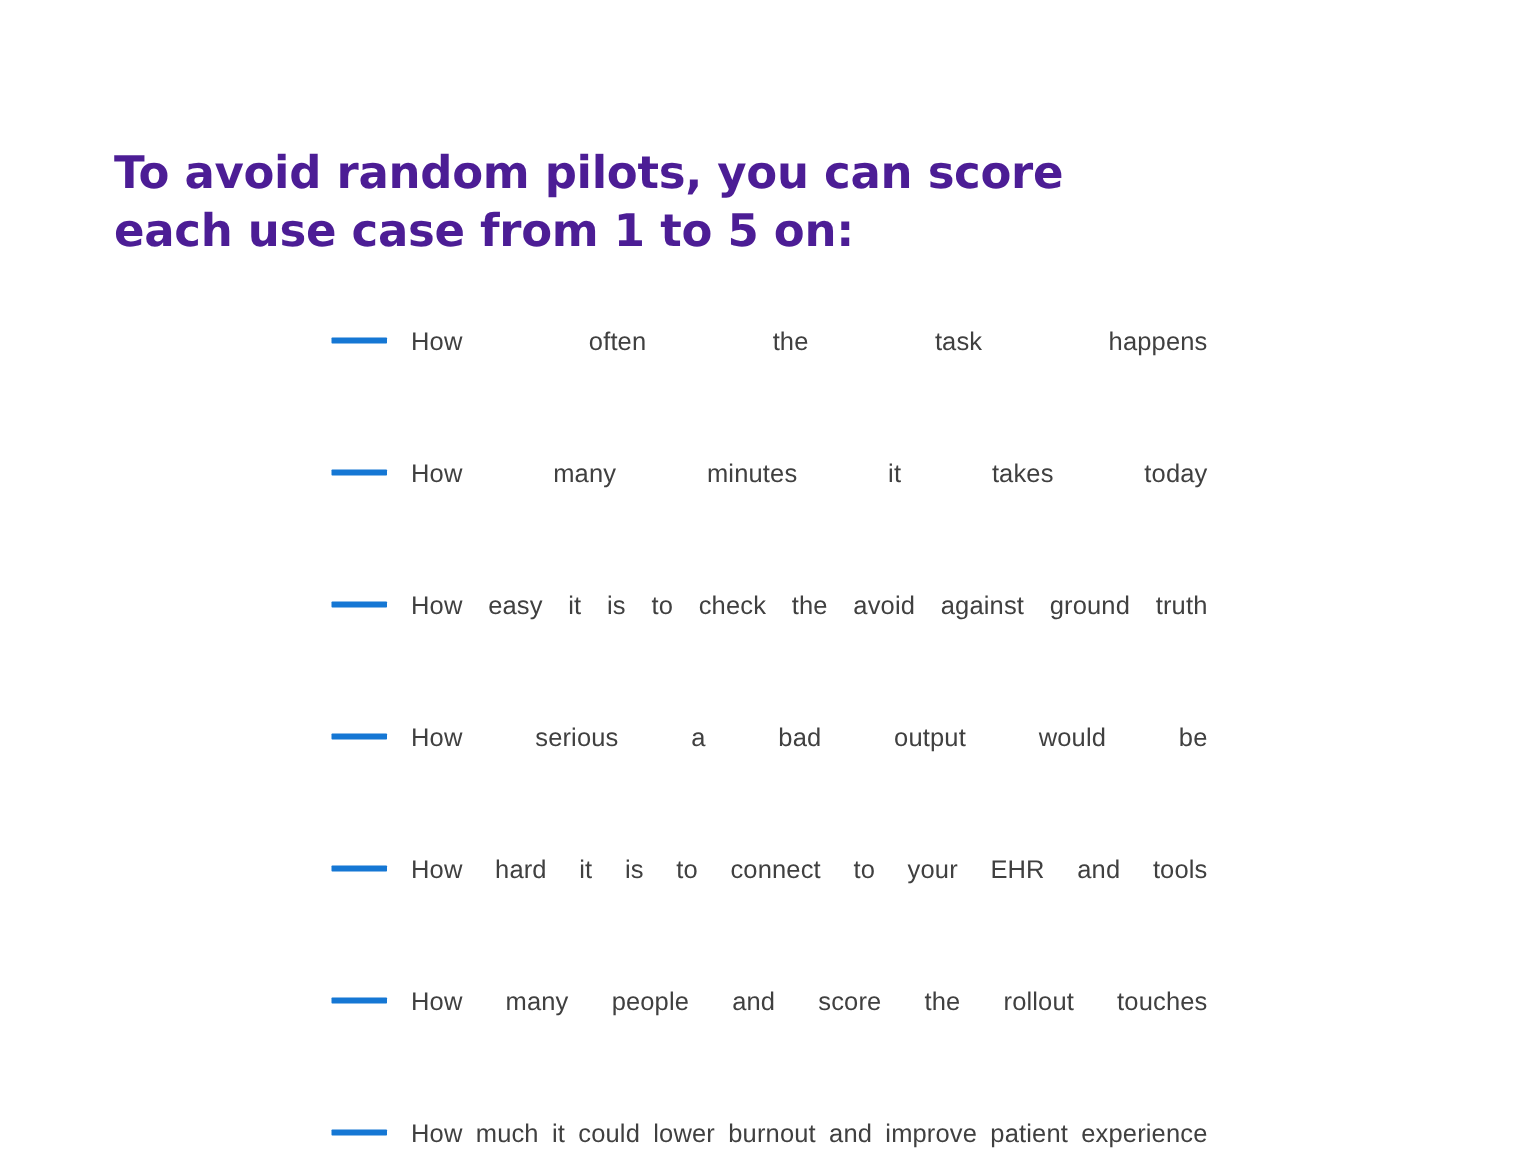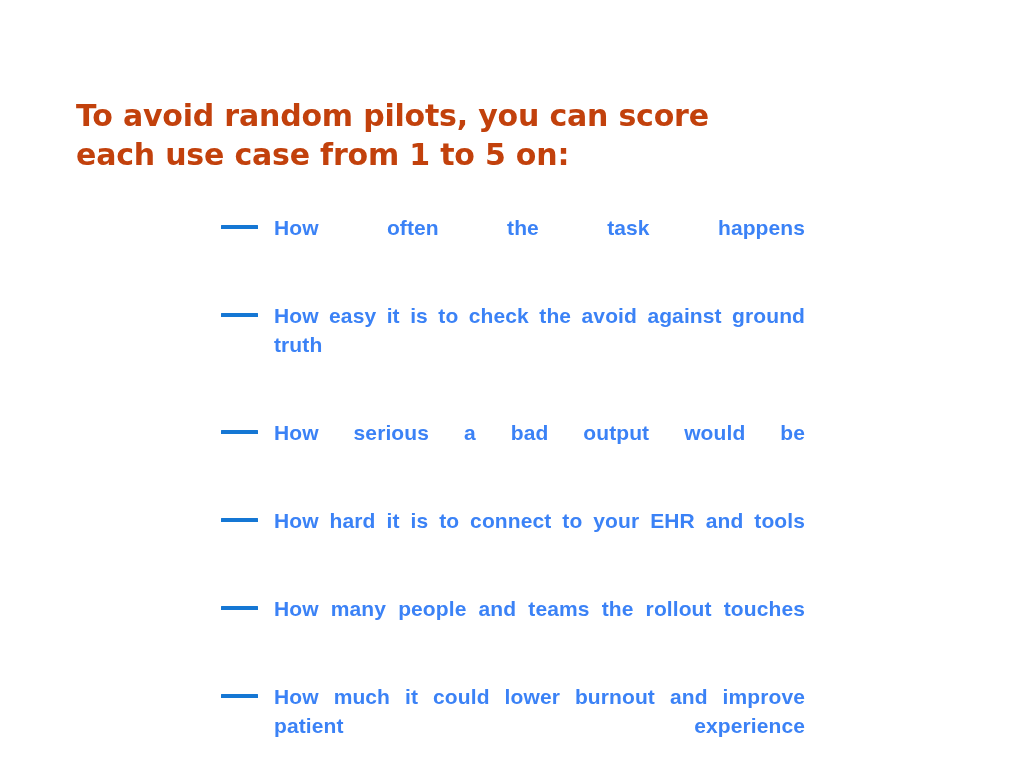--- a/index.html
+++ b/index.html
@@ -25,21 +25,21 @@
   .heading {
     position: absolute;
     left: 76px;
     top: 76px;
     width: 700px;
     font-family: "DejaVu Sans", "Liberation Sans", sans-serif;
     font-weight: 700;
     font-size: 30px;
     line-height: 39px;
     letter-spacing: -0.2px;
-    color: #c2410c;
+    color: #4c1d95;
     white-space: pre-line;
   }
 
   
   .criteria-list {
     position: absolute;
     left: 221px;
     top: 213px;
     width: 584px;
     list-style: none;
@@ -64,24 +64,24 @@
     top: 12px;
     width: 37px;
     height: 4px;
     background: #1577d4;
     border-radius: 0.5px;
   }
 
   .criteria-text {
     display: block;
     font-family: "Liberation Sans", sans-serif;
-    font-weight: 700;
-    font-size: 21px;
+    font-weight: 400;
+    font-size: 17px;
     line-height: 29px;
-    color: #3b82f6;
+    color: #404040;
     text-align: justify;
     text-justify: inter-word;
     letter-spacing: 0.1px;
   }
 
   
   .criteria-text::after {
     content: "";
     display: inline-block;
     width: 100%;
@@ -95,39 +95,43 @@
   <h1 class="heading">To avoid random pilots, you can score
 each use case from 1 to 5 on:</h1>
 
   <ul class="criteria-list">
 
     <li class="criteria-item">
       <span class="dash-icon"></span>
       <span class="criteria-text">How often the task happens</span>
     </li>
 
+    <li class="criteria-item">
+      <span class="dash-icon"></span>
+      <span class="criteria-text">How many minutes it takes today</span>
+    </li>
 
     <li class="criteria-item">
       <span class="dash-icon"></span>
       <span class="criteria-text">How easy it is to check the avoid against ground truth</span>
     </li>
 
     <li class="criteria-item">
       <span class="dash-icon"></span>
       <span class="criteria-text">How serious a bad output would be</span>
     </li>
 
     <li class="criteria-item">
       <span class="dash-icon"></span>
       <span class="criteria-text">How hard it is to connect to your EHR and tools</span>
     </li>
 
     <li class="criteria-item">
       <span class="dash-icon"></span>
-      <span class="criteria-text">How many people and teams the rollout touches</span>
+      <span class="criteria-text">How many people and score the rollout touches</span>
     </li>
 
     <li class="criteria-item">
       <span class="dash-icon"></span>
       <span class="criteria-text">How much it could lower burnout and improve patient experience</span>
     </li>
 
   </ul>
 
 </div>

